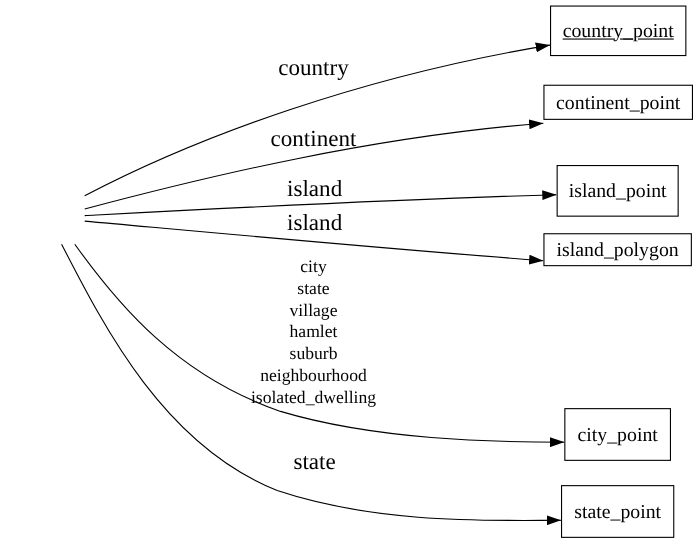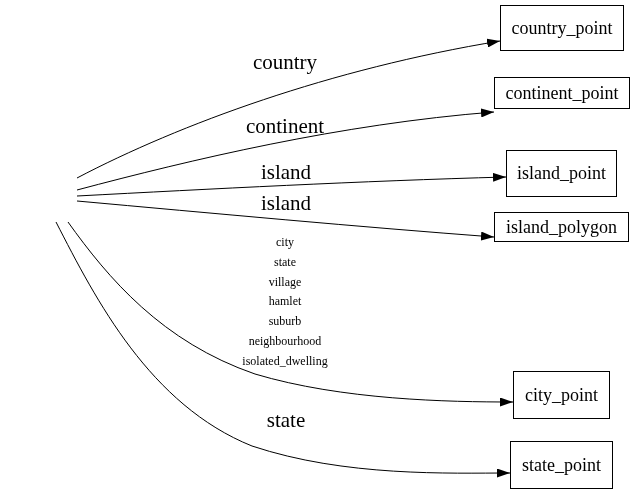--- a/index.html
+++ b/index.html
@@ -27,21 +27,21 @@
     box-sizing: border-box;
     border: 1px solid #000000;
     background: #ffffff;
     display: flex;
     align-items: center;
     justify-content: center;
     font-size: 18px;
     white-space: nowrap;
   }
   .node-place          { left: 5px;   top: 175px; width: 72px;  height: 47px; }
-  .node-country-point  { left: 500px; top: 5px;   width: 124px; height: 46px; }
+  .node-country-point  { left: 500px; top: 5px;   width: 124px; height: 46px; text-decoration: underline; }
   .node-continent-point{ left: 494px; top: 77px;  width: 136px; height: 32px; }
   .node-island-point   { left: 506px; top: 150px; width: 111px; height: 47px; }
   .node-island-polygon { left: 494px; top: 212px; width: 135px; height: 30px; }
   .node-city-point     { left: 513px; top: 371px; width: 97px;  height: 48px; }
   .node-state-point    { left: 510px; top: 441px; width: 103px; height: 48px; }
 
   .edge-label {
     position: absolute;
     transform: translate(-50%, -50%);
     font-size: 21px;
@@ -51,21 +51,21 @@
   .lbl-continent{ left: 285px; top: 126px; }
   .lbl-island1  { left: 286px; top: 172px; }
   .lbl-island2  { left: 286px; top: 203px; }
   .lbl-state    { left: 286px; top: 420px; }
 
   .edge-label-block {
     position: absolute;
     left: 285px;
     top: 233px;
     transform: translateX(-50%);
-    font-size: 12px;
+    font-size: 16px;
     line-height: 19.8px;
     text-align: center;
     white-space: nowrap;
   }
 </style>
 </head>
 <body>
 
 <div class="stage">
 

